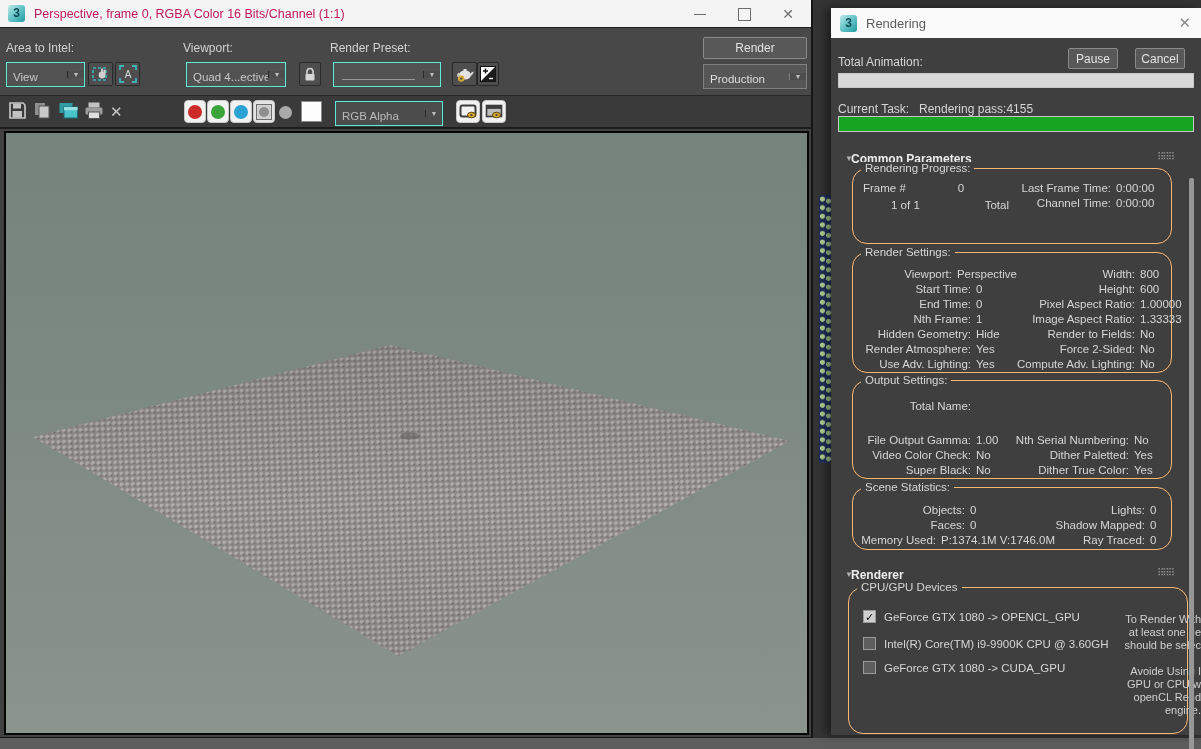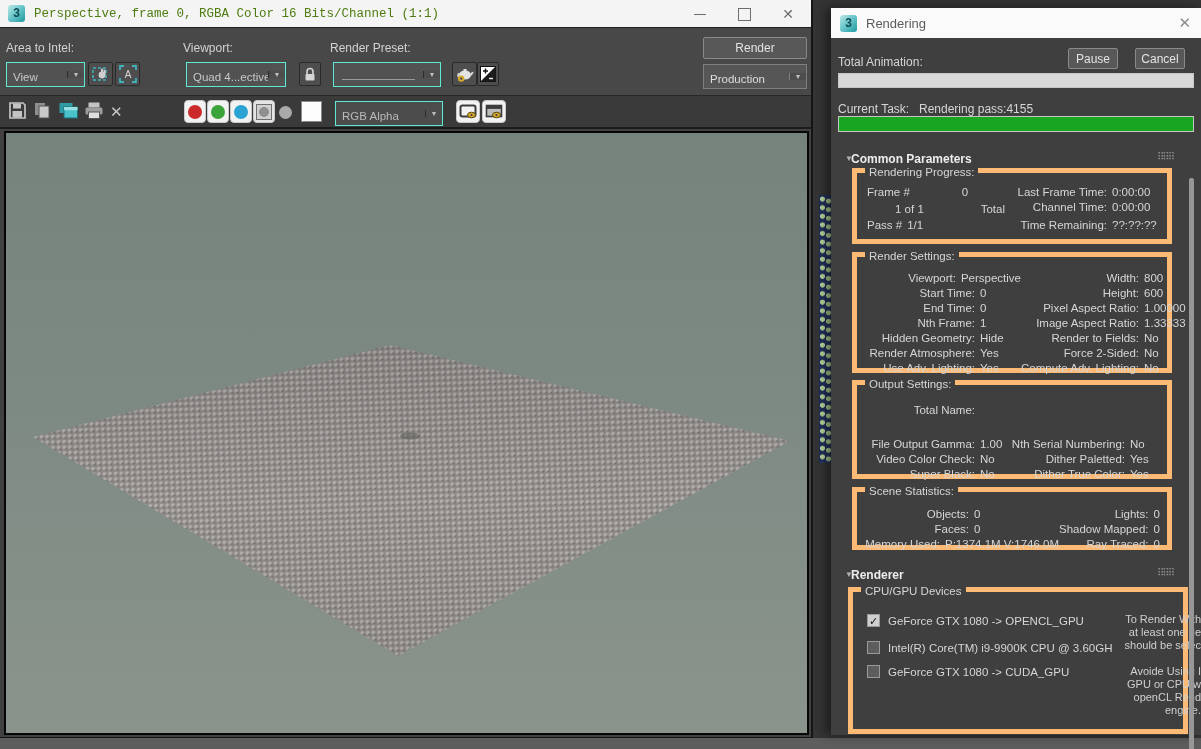--- a/index.html
+++ b/index.html
@@ -27,22 +27,22 @@
 
   
   .rfw { left:0; top:0; width:813px; height:739px; background:#454545;
          border-right:2px solid #151515; border-bottom:2px solid #151515; }
   .titlebar { height:28px; background:#f4f4f4; display:flex; align-items:center;
               padding:0 10px 0 8px; border-bottom:1px solid #202020; }
   .logo { width:17px; height:17px; border-radius:3px;
           background:linear-gradient(135deg,#bfeaea 0%,#6cc7cb 45%,#1f9ba1 100%);
           color:#0e4a52; font-weight:bold; font-size:12px; line-height:17px;
           text-align:center; margin-right:9px; flex:0 0 auto; }
-  .titlebar .title { color:#4d7c0f; font-size:12.5px; flex:1;
-                     white-space:nowrap; overflow:hidden;font-family:Liberation Mono, monospace; }
+  .titlebar .title { color:#be185d; font-size:12.5px; flex:1;
+                     white-space:nowrap; overflow:hidden; }
   .wbtns { display:flex; align-items:center; gap:30px; margin-right:6px; }
   .wbtn { width:14px; height:14px; position:relative; cursor:default; }
   .wbtn.min::after { content:""; position:absolute; left:1px; right:1px; top:7px;
                      border-top:1px solid #6e6e6e; }
   .wbtn.max::after { content:""; position:absolute; left:1px; top:1px; width:11px;
                      height:11px; border:1px solid #6e6e6e; }
   .wbtn.close { color:#6e6e6e; font-size:14px; line-height:14px; text-align:center; }
 
   .tb1 { position:relative; height:68px; background:#484848;
          border-bottom:1px solid #272727; }
@@ -94,21 +94,21 @@
           border:1px solid #c6c6c6; background:#d9d9d9; }
   .pbar .fill { height:100%; background:#18a622; }
 
   .rollout-head { position:absolute; left:6px; right:6px; height:17px;
                   display:flex; align-items:center; }
   .rollout-head .tri { color:#b0b0b0; font-size:8px; width:14px; padding-left:8px; }
   .rollout-head .htxt { font-weight:bold; color:#ececec; font-size:12px; }
   .rollout-head .grip { position:absolute; right:22px; top:1px; color:#8d8d8d;
                         font-size:10px; letter-spacing:-2px; }
 
-  .grp { position:absolute; border:5px solid #fdba74; border-radius:0; }
+  .grp { position:absolute; border:1px solid #fdba74; border-radius:15px; }
   .grp .gtitle { position:absolute; top:-7px; left:8px; background:#3f3f3f;
                  padding:0 4px; color:#d6d6d6; }
   .kv { display:flex; line-height:15px; }
   .kv .k { text-align:right; white-space:nowrap; }
   .kv .v { padding-left:5px; text-align:left; white-space:nowrap; }
 
   .cols { position:absolute; left:6px; right:8px; display:flex; }
   .col { display:flex; flex-direction:column; }
 
   .cb-row { position:absolute; left:14px; display:flex; align-items:center; gap:8px; }
@@ -347,31 +347,20 @@
           </span>
         </div>
         <div style="display:flex; line-height:18px;">
           <span style="width:128px; padding-left:28px;">1 of 1</span>
           <span style="flex:1; text-align:left; padding-left:12px;">Total</span>
           <span class="kv">
             <span class="k" style="width:102px">Channel Time:</span>
             <span class="v" style="width:50px">0:00:00</span>
           </span>
         </div>
-        <div style="display:flex; line-height:18px;">
-          <span style="width:128px;" class="kv">
-            <span class="k">Pass #</span>
-            <span class="v">1/1</span>
-          </span>
-          <span style="flex:1"></span>
-          <span class="kv">
-            <span class="k" style="width:102px">Time Remaining:</span>
-            <span class="v" style="width:50px">??:??:??</span>
-          </span>
-        </div>
       </div>
     </div>
 
     <div class="grp" style="left:21px; top:214px; width:320px; height:121px;">
       <span class="gtitle">Render Settings:</span>
       <div class="cols" style="top:14px;">
         <div class="col" style="width:158px;">
           <span class="kv">
               <span class="k" style="width:112px">Viewport:</span>
               <span class="v">Perspective</span>

